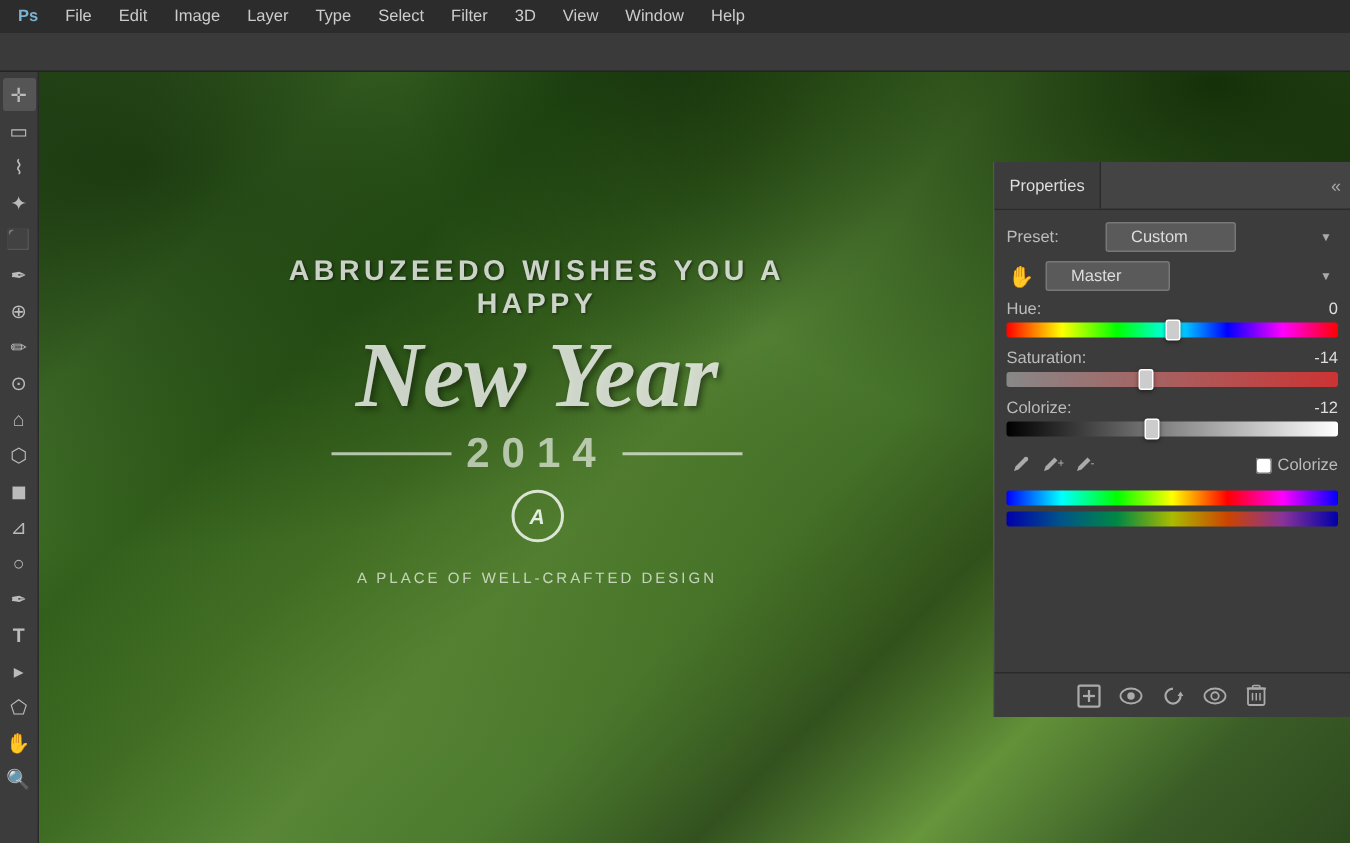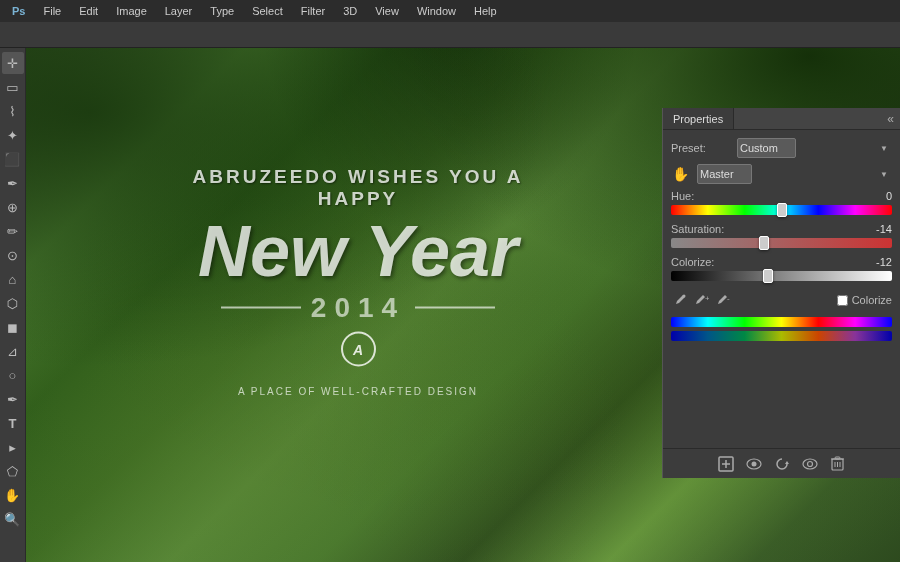--- a/index.html
+++ b/index.html
@@ -66,22 +66,22 @@
       font-size: 19px;
       letter-spacing: 3px;
       text-transform: uppercase;
       font-weight: bold;
       opacity: 0.9;
       text-shadow: 1px 1px 2px rgba(0,0,0,0.5);
       margin-bottom: 5px;
     }
 
     .stamp-new-year {
-      font-size: 72px;
-      font-family: Liberation Sans, sans-serif;
+      font-size: 62px;
+      font-family: Liberation Serif, serif;
       font-style: italic;
       font-weight: bold;
       opacity: 0.9;
       line-height: 1;
       text-shadow: 2px 2px 4px rgba(0,0,0,0.5);
       margin: 5px 0;
     }
 
     .stamp-year {
       font-size: 28px;
@@ -192,21 +192,21 @@
       min-width: 60px;
     }
 
     .form-select {
       flex: 1;
       height: 20px;
       background: #5a5a5a;
       border: 1px solid #777;
       color: #ddd;
       font-size: 11px;
-      padding: 0 2px;
+      padding: 0 16px;
       appearance: none;
       -webkit-appearance: none;
       cursor: pointer;
       display: flex;
       align-items: center;
       justify-content: space-between;
       border-radius: 2px;
     }
 
     .select-wrapper {
@@ -453,21 +453,21 @@
 
     .left-tool-btn.active {
       background: #555;
     }
 
     
     .panel-tab-bar {
       display: flex;
       align-items: center;
       background: #444;
-      height: 22px;
+      height: 32px;
       border-bottom: 1px solid #2a2a2a;
     }
 
     .panel-tab {
       font-size: 11px;
       color: #ddd;
       padding: 0 10px;
       height: 100%;
       display: flex;
       align-items: center;

